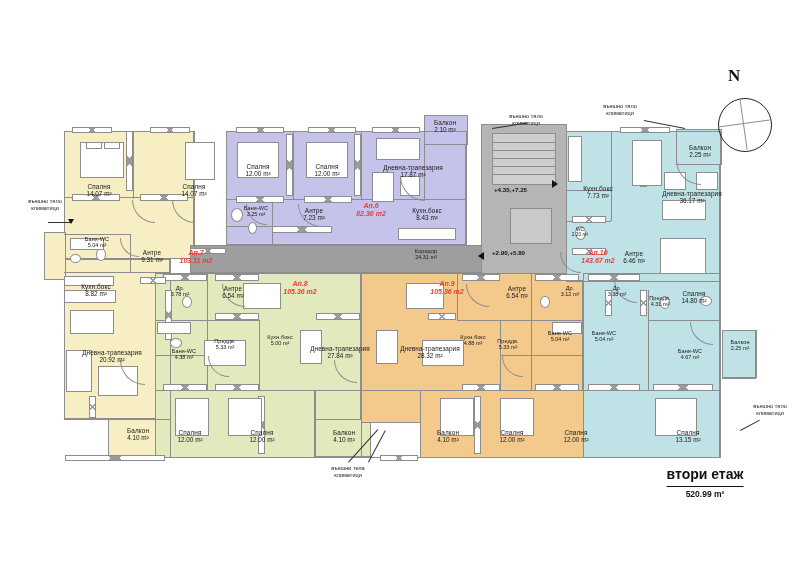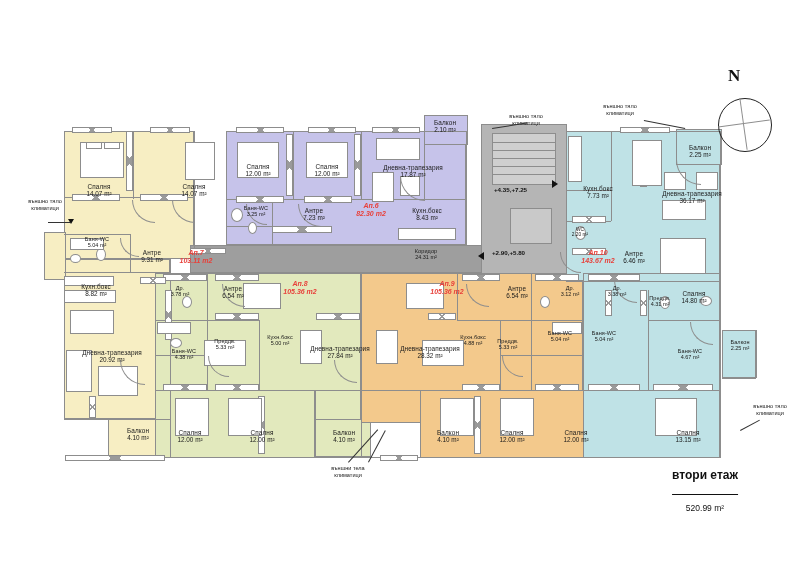--- a/index.html
+++ b/index.html
@@ -48,23 +48,23 @@
   .leader{position:absolute;background:#333;height:1px;transform-origin:0 0;}
   .elev{position:absolute;font-size:6.2px;color:#111;white-space:nowrap;font-weight:bold;}
 
   
   #compass .ring{position:absolute;border:1px solid #222;border-radius:50%;}
   #compass .nlet{position:absolute;font-size:17px;font-weight:bold;color:#111;
                  font-family:"Liberation Serif",serif;}
 
   
   #footer{position:absolute;text-align:center;transform:translateX(-50%);}
-  #footer .t{font-size:12px;font-weight:bold;color:#111;border-bottom:1px solid #111;
-             padding-bottom:12px;display:inline-block;}
-  #footer .s{font-size:8.5px;color:#111;margin-top:8px;}
+  #footer .t{font-size:14px;font-weight:bold;color:#111;border-bottom:1px solid #111;
+             padding-bottom:4px;display:inline-block;}
+  #footer .s{font-size:8.5px;color:#111;margin-top:2px;font-weight:bold;}
 
   
   #wm{position:absolute;left:0;top:0;width:800px;height:566px;pointer-events:none;}
   #wm .bar{position:absolute;background:#9b9b9b;opacity:.55;}
   #wm .tri{position:absolute;width:0;height:0;opacity:.55;
            border-left:70px solid transparent;border-right:70px solid transparent;
            border-bottom:62px solid #9b9b9b;}
 </style>
 </head>
 <body>

